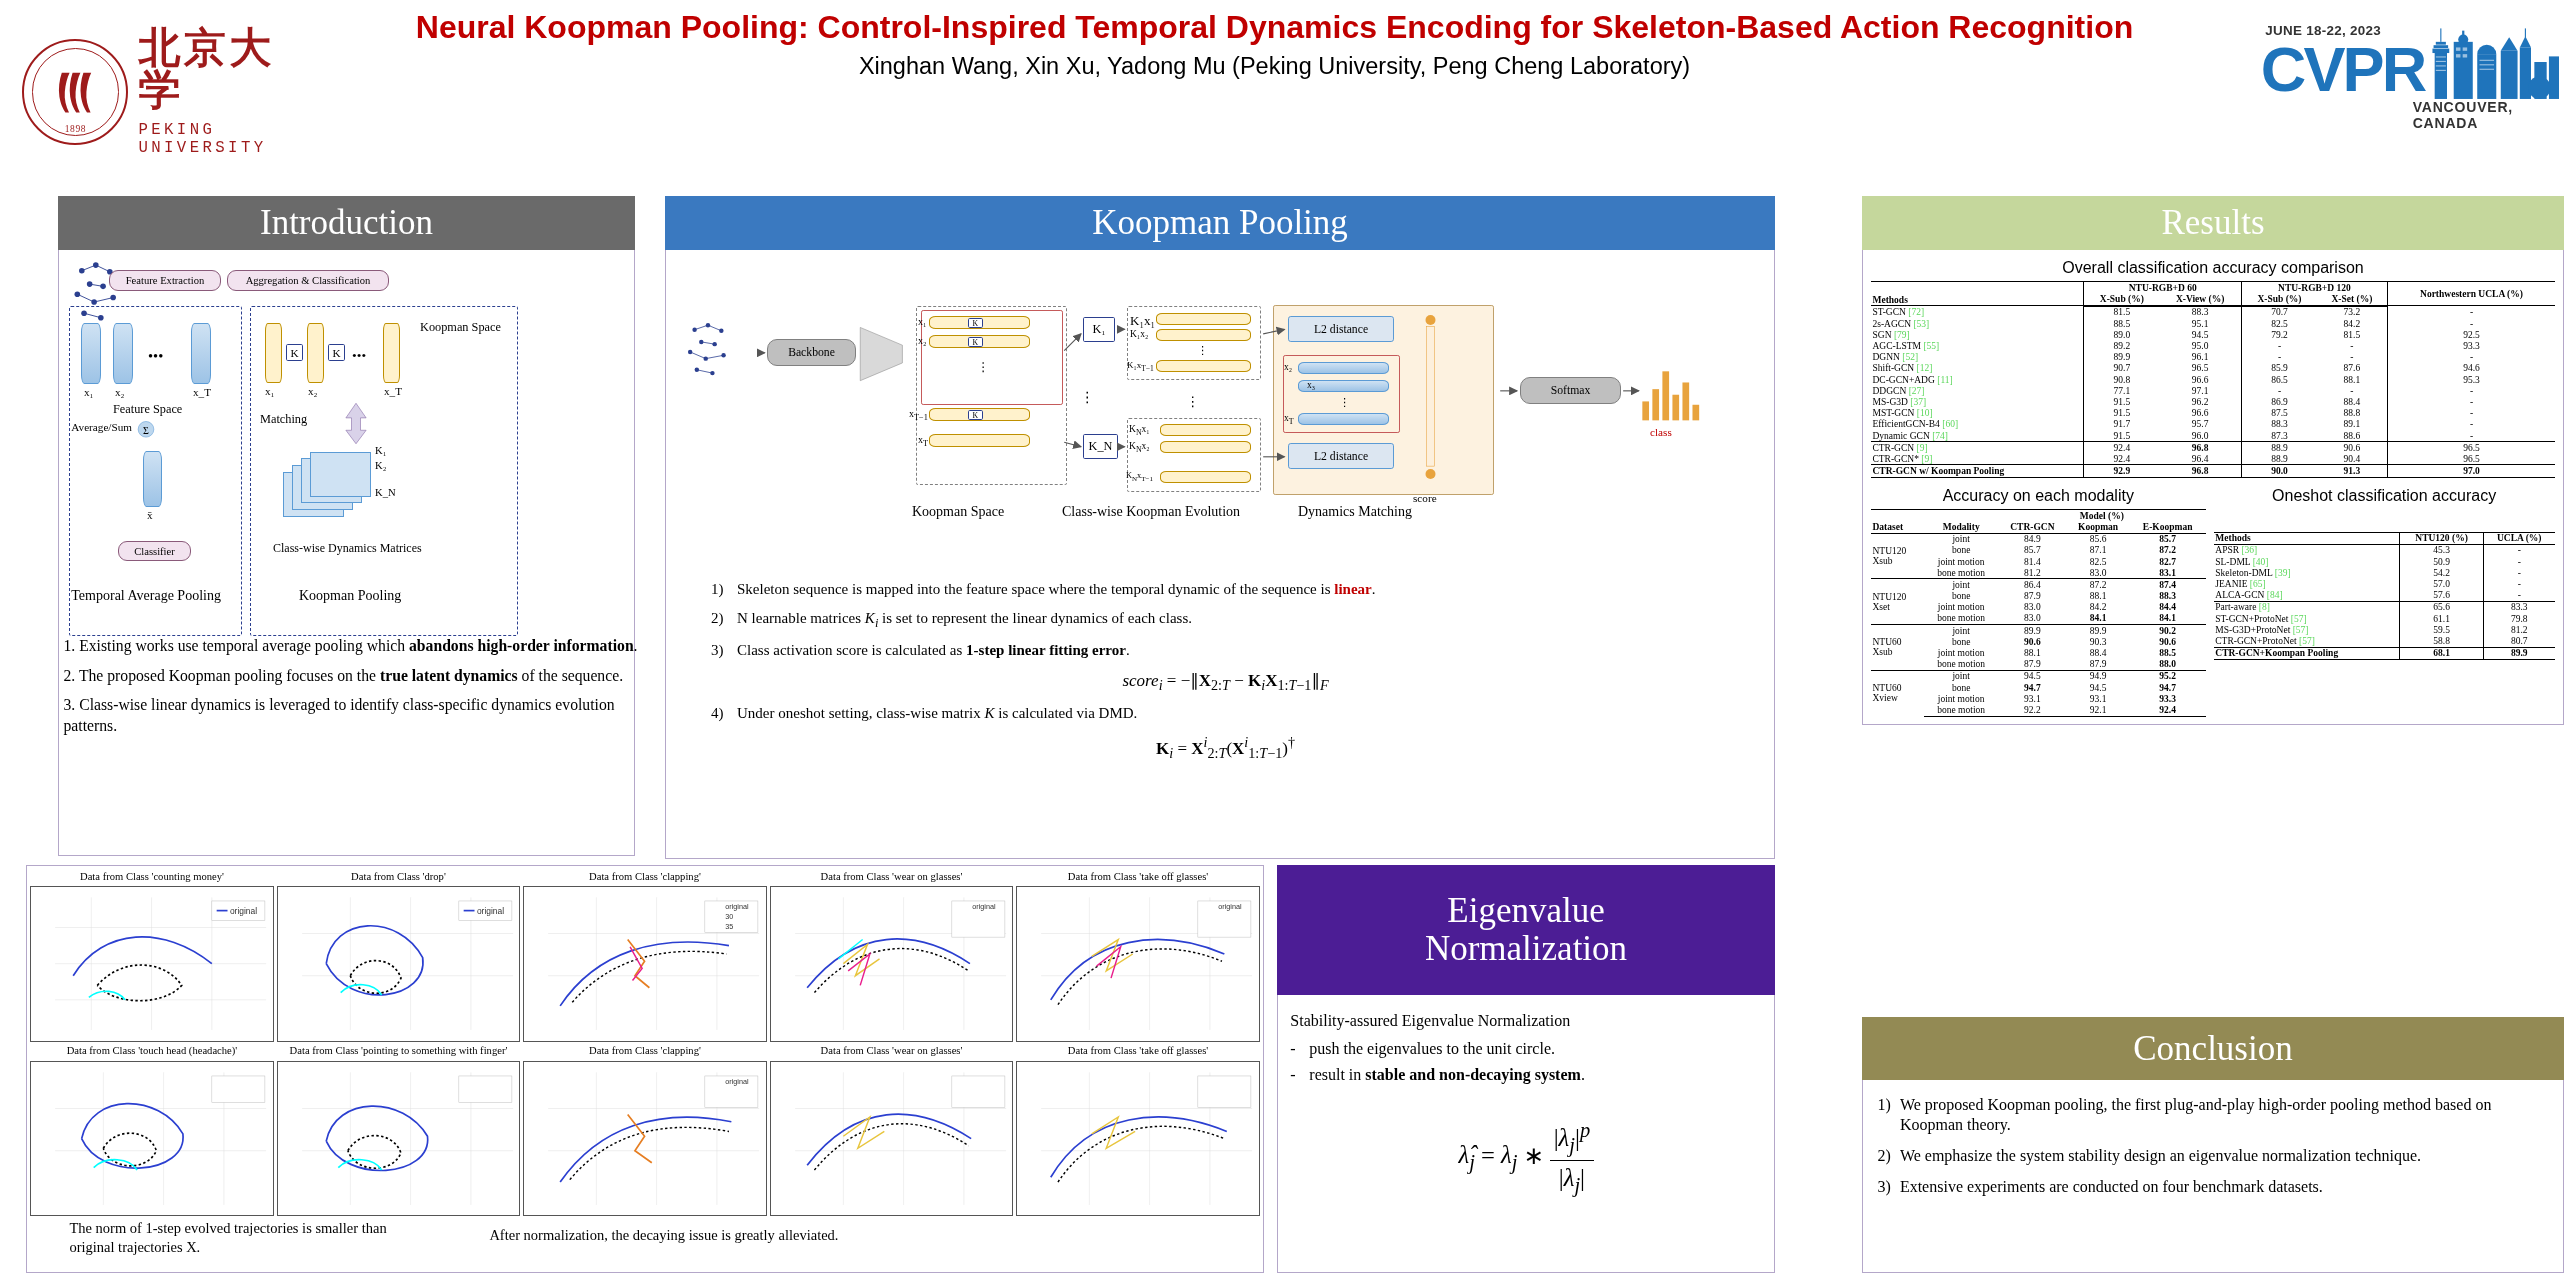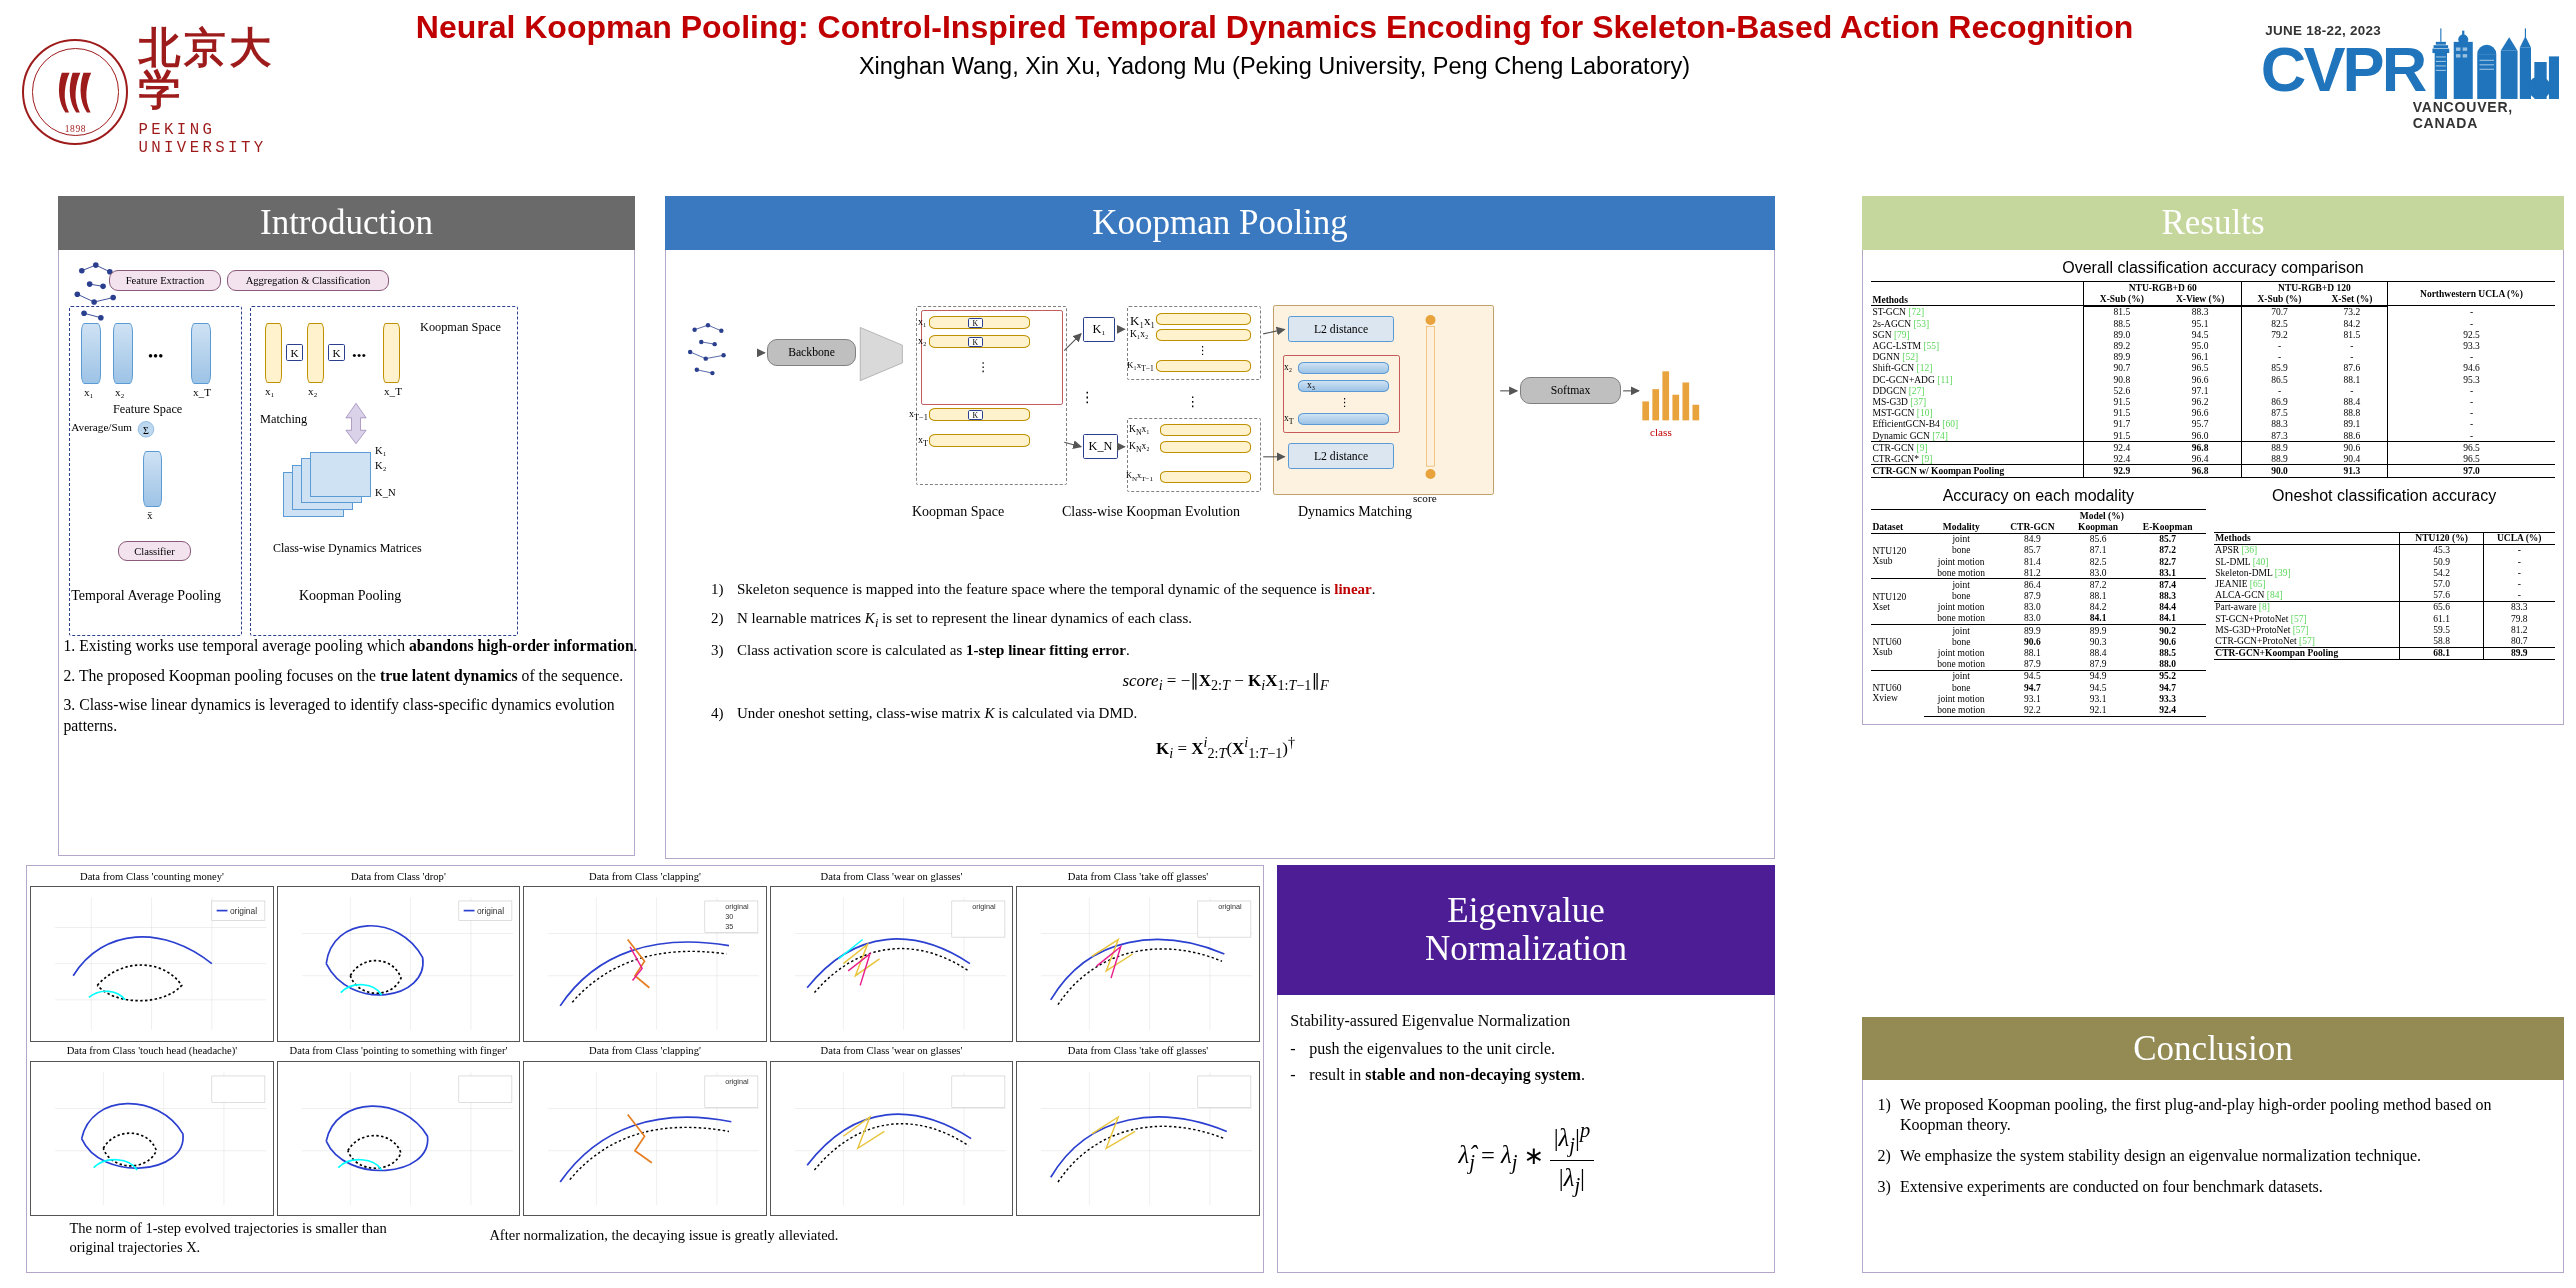--- a/index.html
+++ b/index.html
@@ -688,21 +688,21 @@
           <tr>
             <td class="tl-name">DC-GCN+ADG <span class="ref">[11]</span></td>
             <td class="vl">90.8</td>
             <td>96.6</td>
             <td class="vl">86.5</td>
             <td>88.1</td>
             <td class="vl">95.3</td>
           </tr>
           <tr>
             <td class="tl-name">DDGCN <span class="ref">[27]</span></td>
-            <td class="vl">52.6</td>
+            <td class="vl">77.1</td>
             <td>97.1</td>
             <td class="vl">-</td>
             <td>-</td>
             <td class="vl">-</td>
           </tr>
           <tr>
             <td class="tl-name">MS-G3D <span class="ref">[37]</span></td>
             <td class="vl">91.5</td>
             <td>96.2</td>
             <td class="vl">86.9</td>

